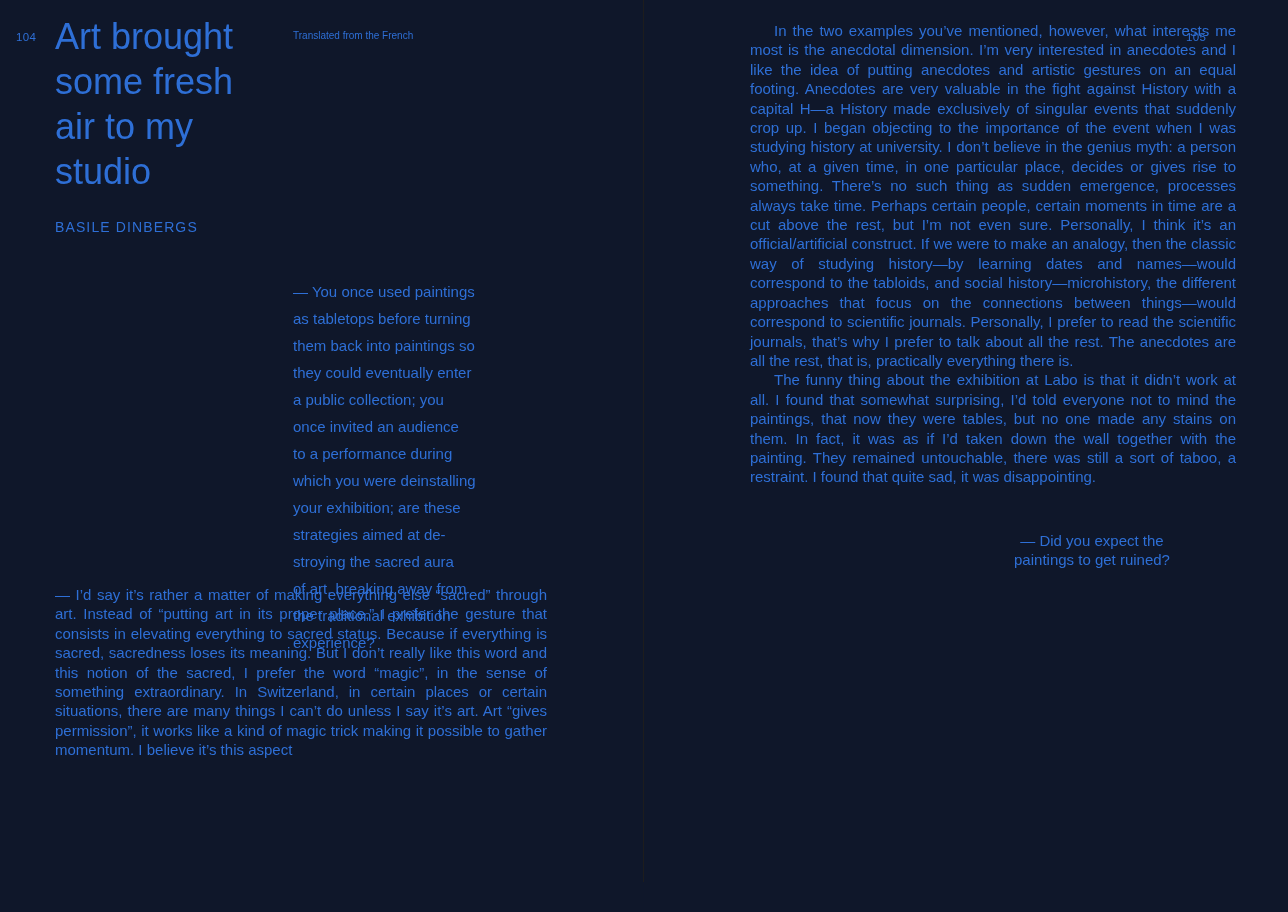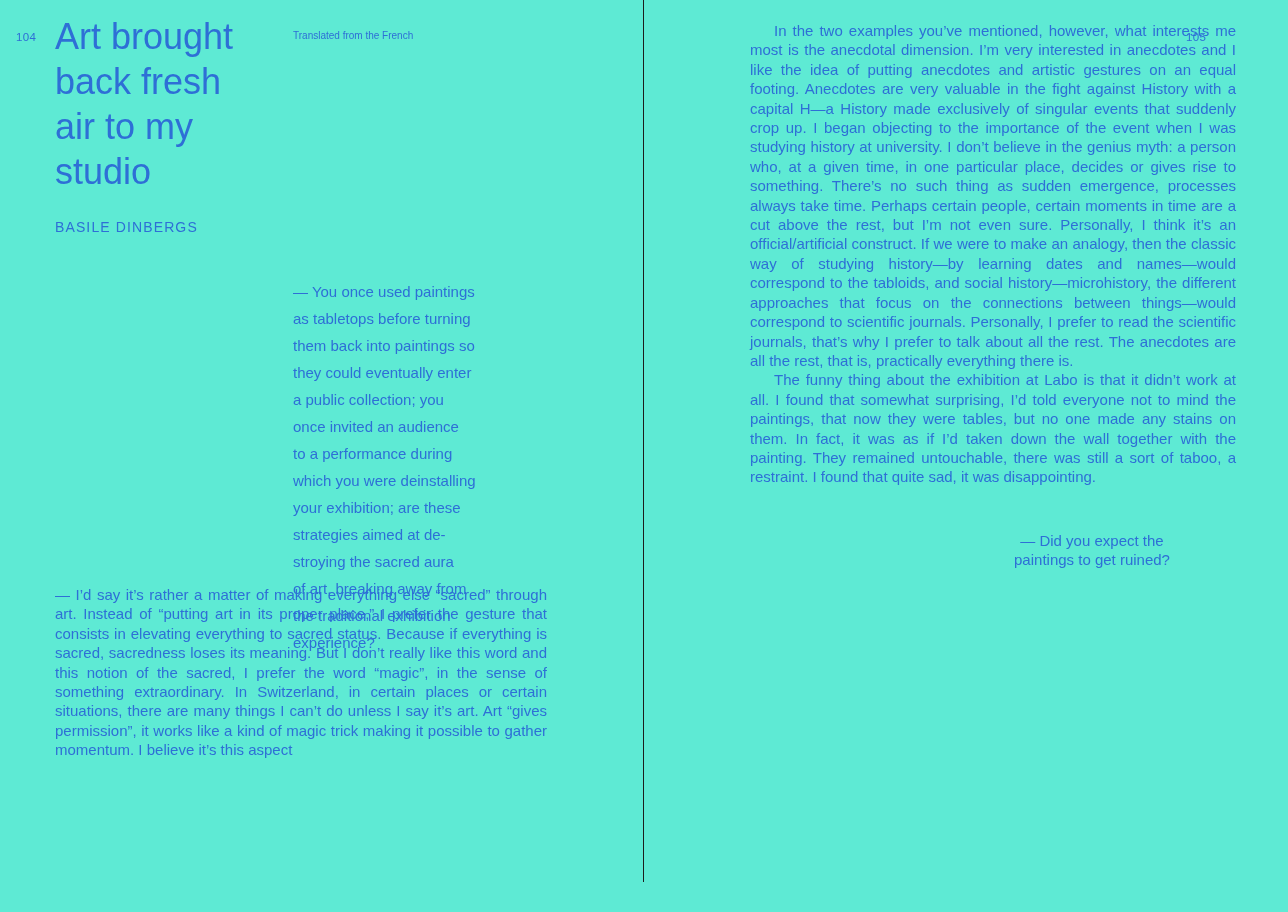--- a/index.html
+++ b/index.html
@@ -5,21 +5,21 @@
 <style>
   html, body {
     margin: 0;
     padding: 0;
     background: #ffffff;
   }
   .spread {
     position: relative;
     width: 1288px;
     height: 912px;
-    background: #5eead4;
+    background: #0f172a;
     font-family: "Liberation Sans", sans-serif;
     color: #2e6fd6;
     overflow: hidden;
   }
   .gutter {
     position: absolute;
     left: 643px;
     top: 0;
     width: 1px;
     height: 882px;
@@ -103,21 +103,21 @@
 </style>
 </head>
 <body>
 
 <div class="spread">
 
   <div>
     <div class="page-num page-num-left">104</div>
 
     <h1 class="title">Art brought
-back fresh
+some fresh
 air to my
 studio</h1>
 
     <div class="trans-note">Translated from the French</div>
 
     <div class="author">BASILE DINBERGS</div>
 
     <div class="question-block-left">— You once used paintings
 as tabletops before turning
 them back into paintings so

